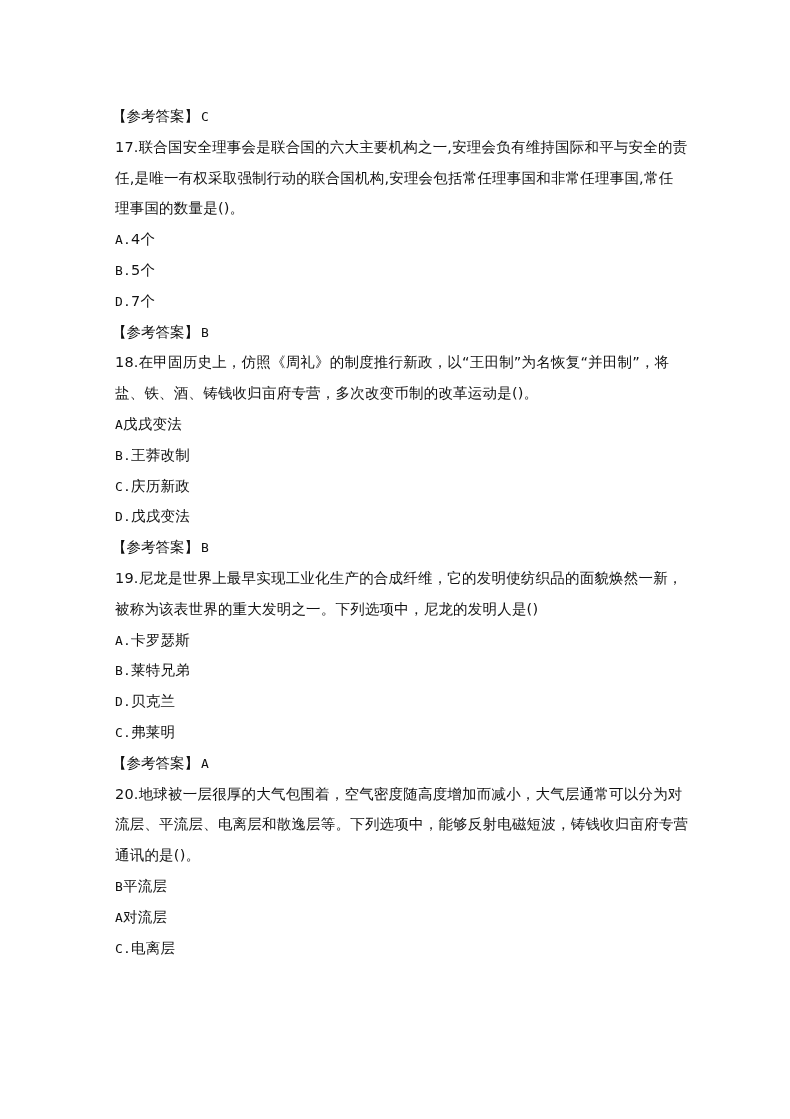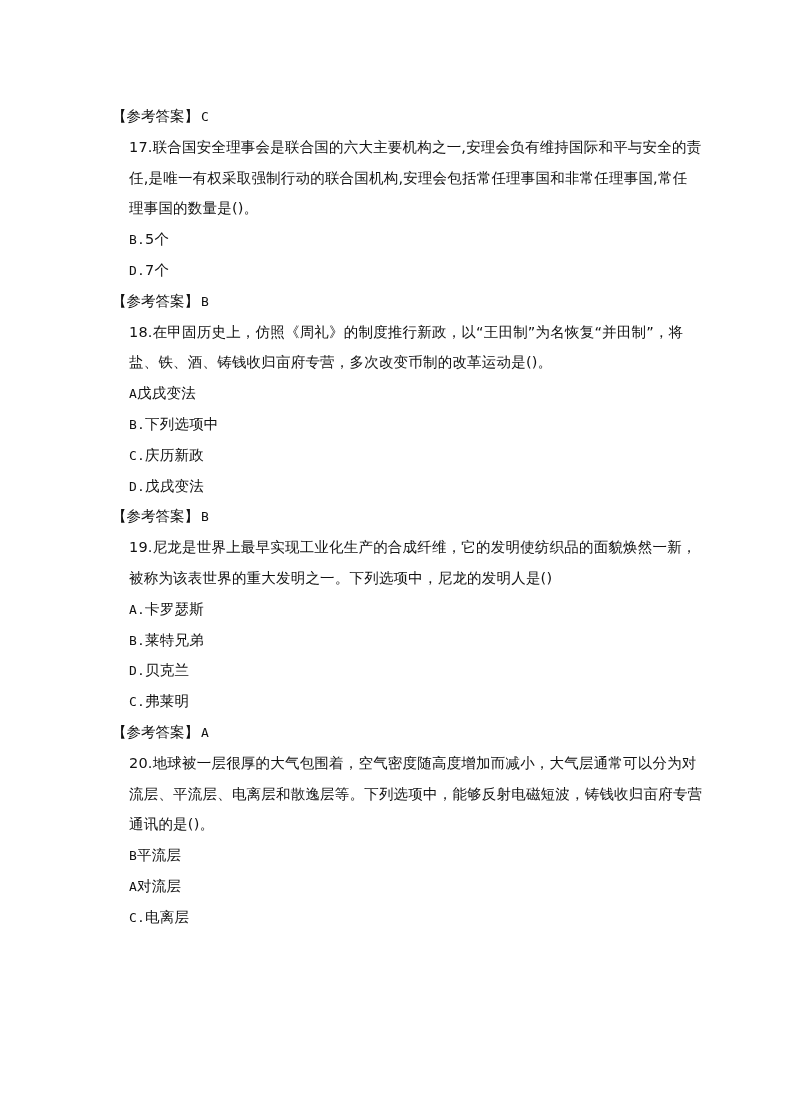--- a/index.html
+++ b/index.html
@@ -20,21 +20,20 @@
       left: 115px;
       top: 101px;
       width: 552px;
     }
     .line {
       font-size: 14.5px;
       line-height: 30.8px;
       height: 30.8px;
       white-space: nowrap;
       letter-spacing: 0.2px;
-      margin-left: 14px;
     }
     .answer {
       font-size: 14.5px;
       line-height: 30.8px;
       height: 30.8px;
       white-space: nowrap;
     }
     .answer .bracket { margin-left: -3px; }
     .answer .letter { margin-left: 2px; font-family: "DejaVu Sans Mono", "Liberation Mono", monospace; font-size: 13px; }
     .opt-label { font-family: "DejaVu Sans Mono", "Liberation Mono", monospace; font-size: 13px; }
@@ -46,32 +45,33 @@
 <div class="page">
 
   <div class="answer">
     <span class="bracket">【参考答案】</span><span class="letter">C</span>
   </div>
 
   <div>
     <div class="line qline">17.联合国安全理事会是联合国的六大主要机构之一,安理会负有维持国际和平与安全的责</div>
     <div class="line qline">任,是唯一有权采取强制行动的联合国机构,安理会包括常任理事国和非常任理事国,常任</div>
     <div class="line qline">理事国的数量是()。</div>
+    <div class="line"><span class="opt-label">A.</span><span>4个</span></div>
     <div class="line"><span class="opt-label">B.</span><span>5个</span></div>
     <div class="line"><span class="opt-label">D.</span><span>7个</span></div>
     <div class="answer">
       <span class="bracket">【参考答案】</span><span class="letter">B</span>
     </div>
   </div>
 
   <div>
     <div class="line qline">18.在甲固历史上，仿照《周礼》的制度推行新政，以“王田制”为名恢复“并田制”，将</div>
     <div class="line qline">盐、铁、酒、铸钱收归亩府专营，多次改变币制的改革运动是()。</div>
     <div class="line"><span class="opt-label">A</span><span>戊戌变法</span></div>
-    <div class="line"><span class="opt-label">B.</span><span>下列选项中</span></div>
+    <div class="line"><span class="opt-label">B.</span><span>王莽改制</span></div>
     <div class="line"><span class="opt-label">C.</span><span>庆历新政</span></div>
     <div class="line"><span class="opt-label">D.</span><span>戊戌变法</span></div>
     <div class="answer">
       <span class="bracket">【参考答案】</span><span class="letter">B</span>
     </div>
   </div>
 
   <div>
     <div class="line qline">19.尼龙是世界上最早实现工业化生产的合成纤维，它的发明使纺织品的面貌焕然一新，</div>
     <div class="line qline">被称为该表世界的重大发明之一。下列选项中，尼龙的发明人是()</div>

